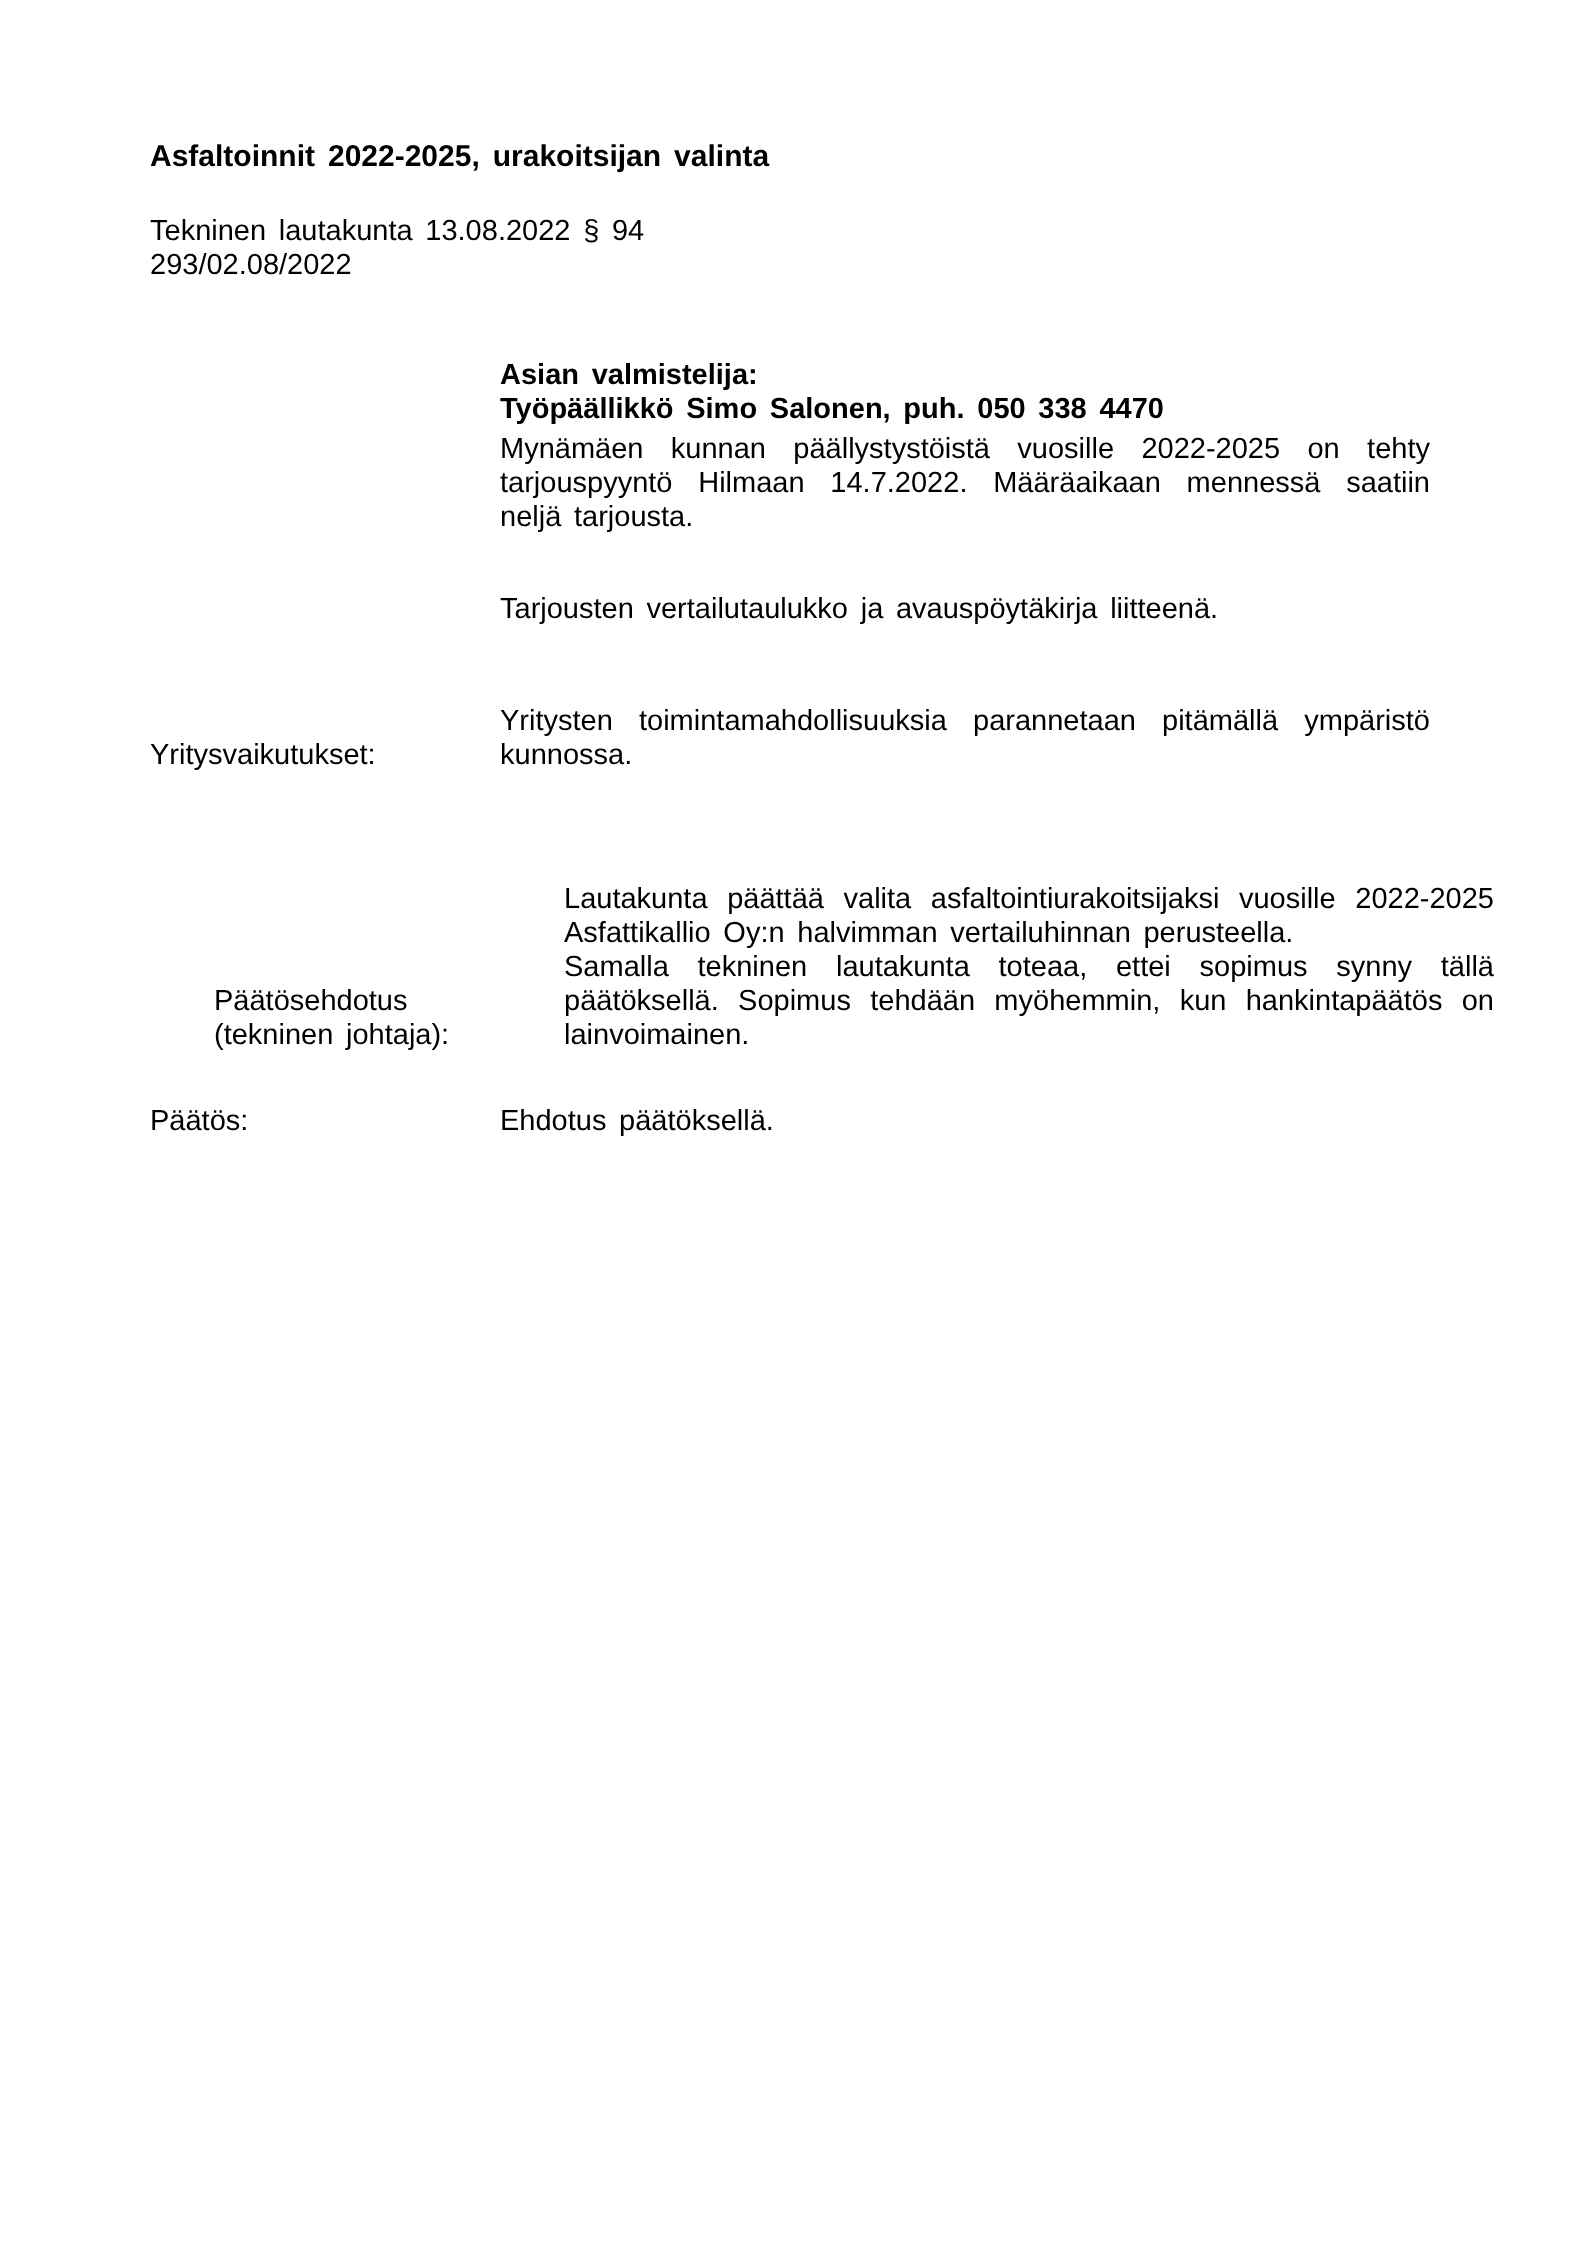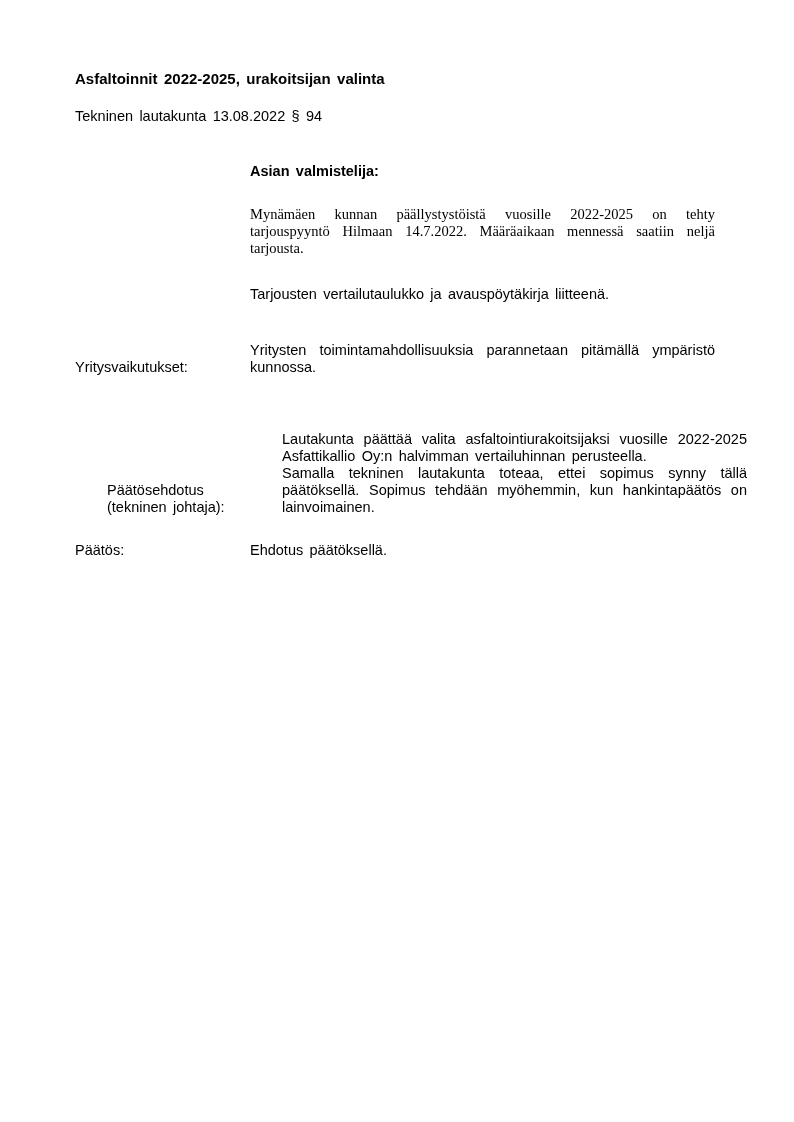--- a/index.html
+++ b/index.html
@@ -31,21 +31,21 @@
     margin-top: 21px;
   }
   .indent {
     margin-left: 175px;
     width: 465px;
   }
   .justified {
     text-align: justify;
   }
   .block-preparer   { margin-top: 38px; font-weight: bold; }
-  .block-tender     { margin-top: 26px; font-family: Liberation Serif, serif; }
+  .block-tender     { margin-top: 3px; }
   .block-attachments{ margin-top: 29px; }
   .row {
     display: flex;
     align-items: flex-end;
   }
   .row-yritys  { margin-top: 39px; }
   .row-ehdotus { margin-top: 38px; margin-left: 32px; }
   .row-paatos  { margin-top: 26px; }
   .label-col {
     flex: 0 0 175px;
@@ -60,24 +60,26 @@
 </style>
 </head>
 <body>
 
 <div class="page">
 
   <h1 class="title">Asfaltoinnit 2022-2025, urakoitsijan valinta</h1>
 
   <div class="meta-block">
     <div>Tekninen lautakunta 13.08.2022 § 94</div>
+    <div>293/02.08/2022</div>
   </div>
 
   <div class="indent block-preparer">
     <div>Asian valmistelija:</div>
+    <div>Työpäällikkö Simo Salonen, puh. 050 338 4470</div>
   </div>
 
   <div class="indent justified block-tender">Mynämäen kunnan päällystystöistä vuosille 2022-2025 on tehty tarjouspyyntö Hilmaan 14.7.2022. Määräaikaan mennessä saatiin neljä tarjousta.</div>
 
   <div class="indent block-attachments">Tarjousten vertailutaulukko ja avauspöytäkirja liitteenä.</div>
 
   <div class="row row-yritys">
     <div class="label-col">Yritysvaikutukset:</div>
     <div class="content-col justified">Yritysten toimintamahdollisuuksia parannetaan pitämällä ympäristö kunnossa.</div>
   </div>

